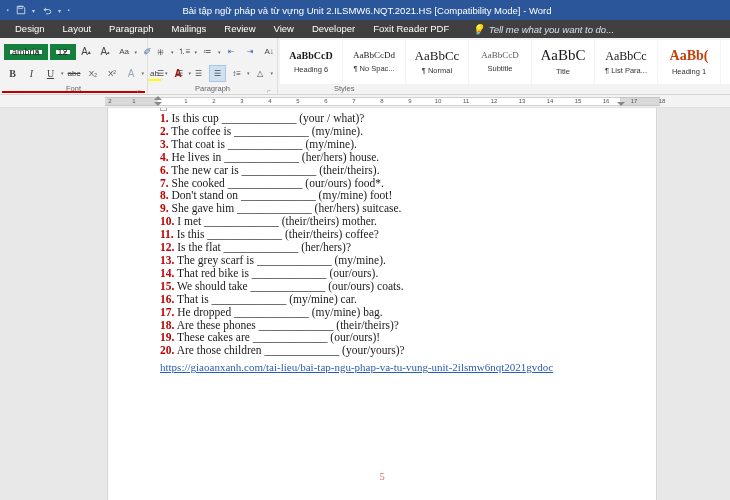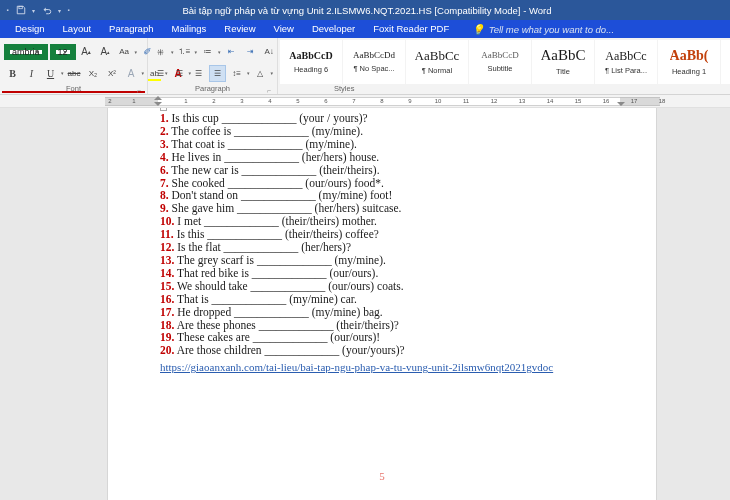--- a/index.html
+++ b/index.html
@@ -32,21 +32,21 @@
     text-align: center;
     font-size: 9.5px;
     color: #ffffff;
     pointer-events: none;
     white-space: nowrap;
   }
 
   
   .tabbar {
     height: 18px;
-    background: #1d4ed8;
+    background: #404040;
     display: flex;
     align-items: center;
     padding-left: 6px;
     gap: 0px;
   }
   .tab {
     font-size: 9.5px;
     color: #ffffff;
     padding: 0 9px;
     line-height: 18px;
@@ -442,21 +442,21 @@
 
 <div class="doc-area">
   <div class="page">
     <div class="cursor-mark"></div>
     <div class="content">
 
       <div class="qline">
         <span class="qnum">1.</span>
         <span>Is this cup</span>
         <span class="blank">_____________</span>
-        <span>(your / yours)?</span>
+        <span>(your / what)?</span>
       </div>
       <div class="qline">
         <span class="qnum">2.</span>
         <span>The coffee is</span>
         <span class="blank">_____________</span>
         <span>(my/mine).</span>
       </div>
       <div class="qline">
         <span class="qnum">3.</span>
         <span>That coat is</span>

